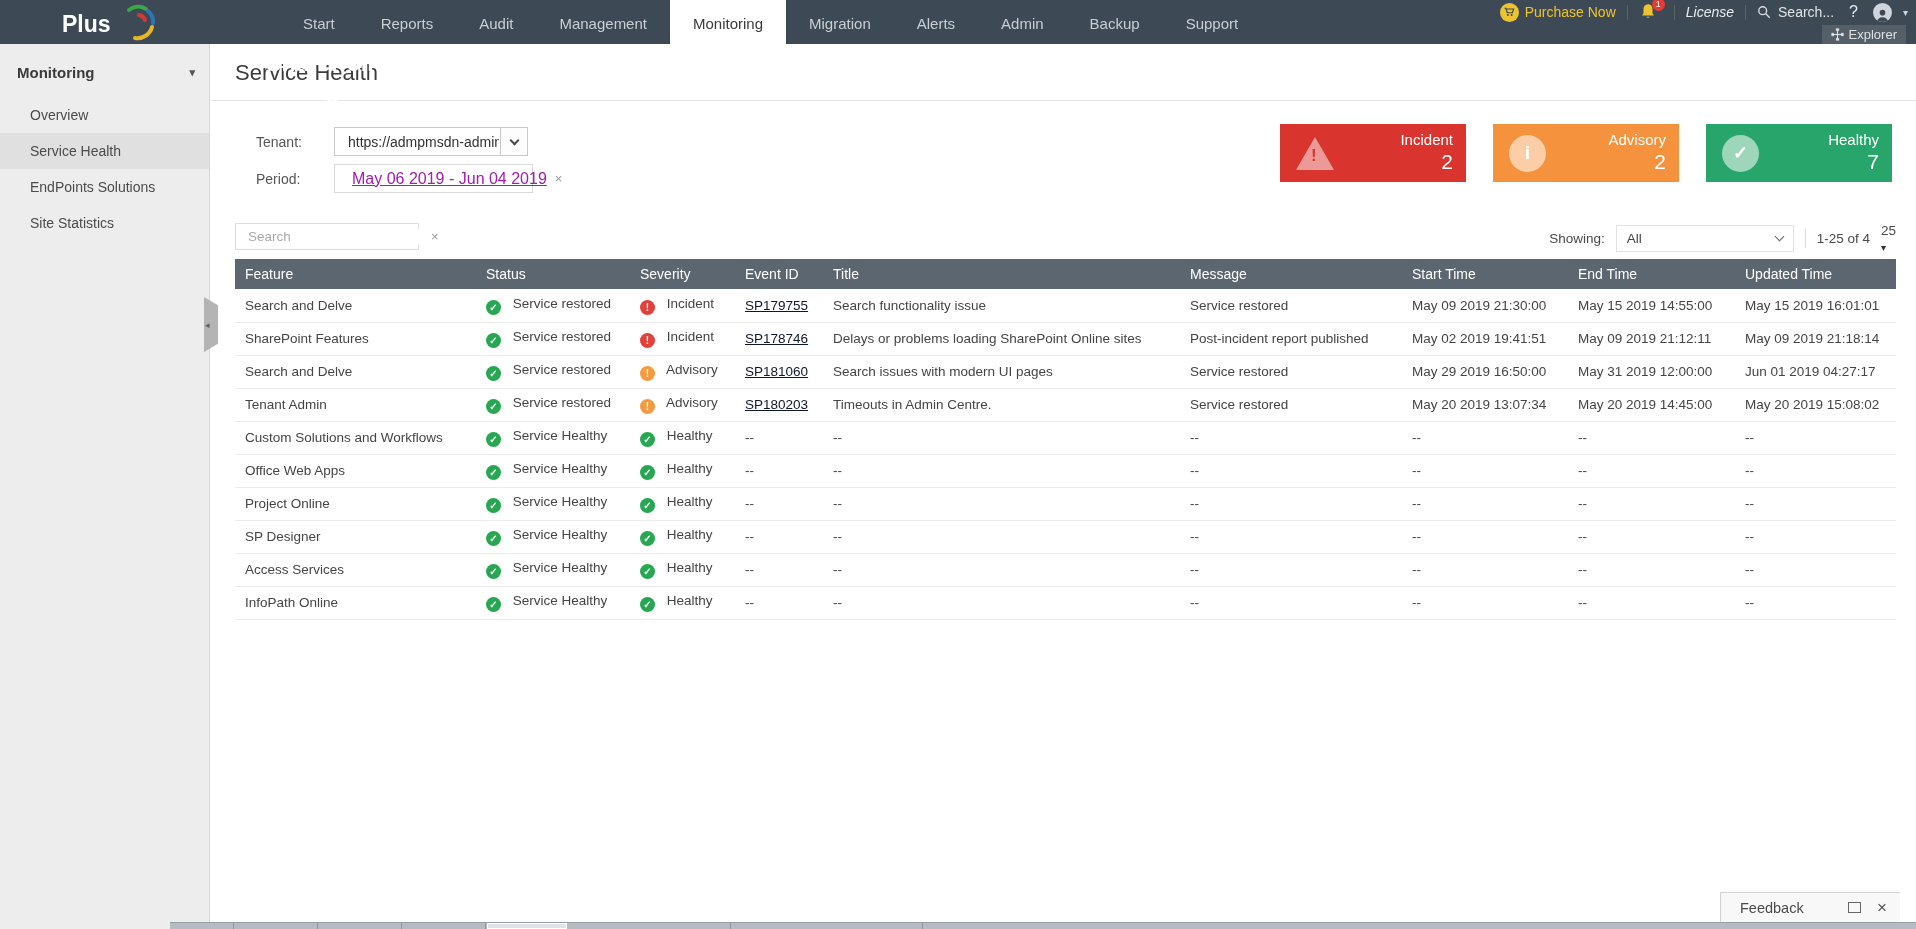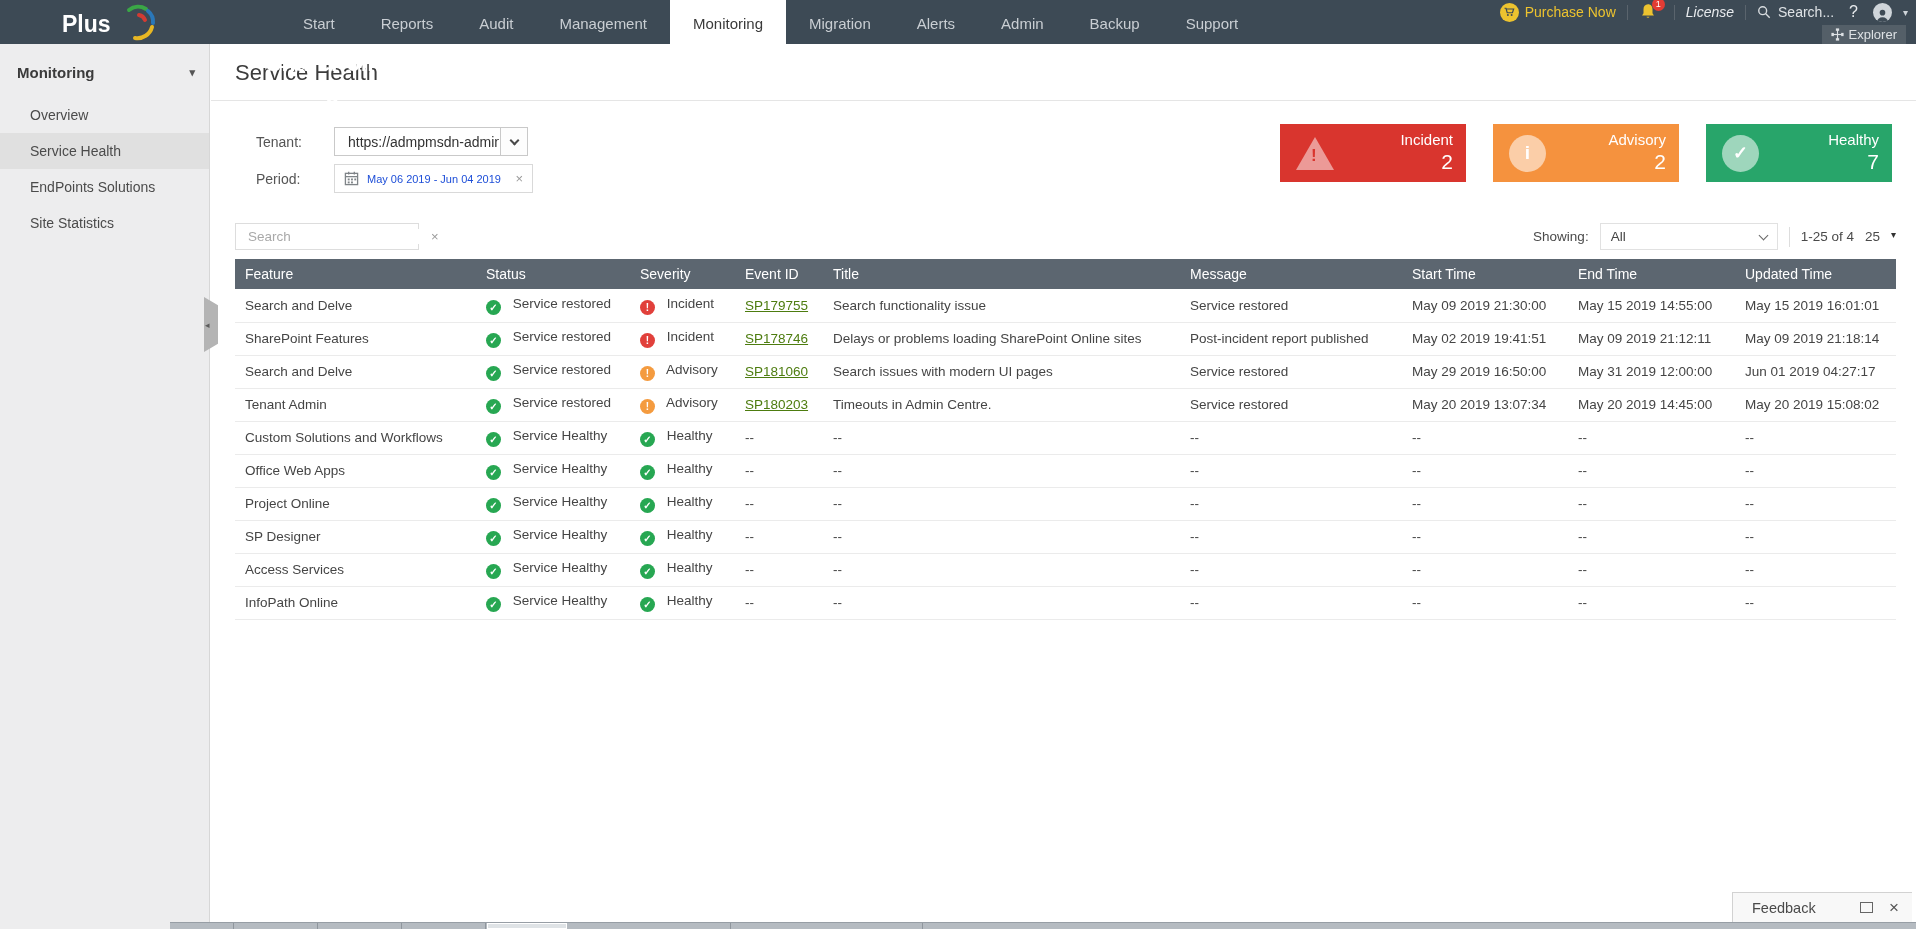--- a/index.html
+++ b/index.html
@@ -54,21 +54,21 @@
   .ctl-label { width:78px; }
   .selectbox { position:relative; width:194px; height:29px; border:1px solid #c9c9c9; background:#fff;
     display:flex; align-items:center; cursor:pointer; }
   .selectbox .val { padding-left:13px; font-size:14px; color:#333; white-space:nowrap; overflow:hidden; width:164px; }
   .selectbox .chevzone { position:absolute; right:0; top:0; width:27px; height:27px; border-left:1px solid #c9c9c9;
     display:flex; align-items:center; justify-content:center; background:#fdfdfd; }
   .chev { width:7px; height:7px; border-right:2px solid #4a4a4a; border-bottom:2px solid #4a4a4a;
     transform:rotate(45deg); margin-top:-3px; }
   .periodbox { width:199px; height:29px; border:1px solid #d9d9d9; background:#fff; display:flex;
     align-items:center; gap:8px; padding:0 9px; cursor:pointer; }
-  .periodbox .pval { font-size:11px; color:#1d4ed8; flex:1; white-space:nowrap; }
+  .periodbox .pval { font-size:16px; color:#a21caf; flex:1; white-space:nowrap;text-decoration:underline; }
   .clear-x { color:#9a9a9a; font-size:13px; cursor:pointer; }
 
   .cards { position:absolute; top:23px; right:24px; display:flex; gap:27px; }
   .card { width:186px; height:58px; color:#fff; display:flex; align-items:center; padding:0 13px 0 16px; }
   .card-icon { width:46px; display:flex; align-items:center; }
   .cic { width:37px; height:37px; border-radius:50%; background:rgba(255,255,255,.55); display:flex;
     align-items:center; justify-content:center; font-weight:bold; }
   .tri { width:0; height:0; border-left:19px solid transparent; border-right:19px solid transparent;
     border-bottom:33px solid rgba(255,255,255,.5); position:relative; }
   .tri span { position:absolute; left:-4px; top:9px; font-weight:bold; font-size:17px; }
@@ -82,39 +82,39 @@
   .search-wrap input { border:none; outline:none; flex:1; padding:0 6px 0 12px; font-size:13.5px;
     font-family:inherit; color:#444; }
   .search-wrap input::placeholder { color:#a9a9a9; }
   .search-wrap .clear-x { margin-right:10px; }
   .tb-right { position:absolute; right:20px; top:2px; display:flex; align-items:center; gap:11px;
     font-size:13.5px; color:#4a4a4a; }
   .show-select { position:relative; width:178px; height:27px; border:1px solid #e1e1e1; display:flex;
     align-items:center; padding-left:10px; cursor:pointer; color:#444; }
   .show-select .chev { position:absolute; right:10px; border-color:#666; border-width:1.5px; }
   .vdiv { width:1px; height:20px; background:#ddd; }
-  .psize { display:flex; gap:11px; cursor:pointer; }
+  .psize { display:flex; gap:4px; cursor:pointer;flex-direction:column; }
   .psize .caret { font-size:10px; color:#333; }
 
   
   .grid { margin:3px 20px 0 24px; border-collapse:collapse; table-layout:fixed; width:1661px; }
   .grid th { background:#5c6670; color:#fff; font-weight:400; font-size:14px; text-align:left;
     height:30px; padding:0 8px; white-space:nowrap; overflow:hidden; }
   .grid td { height:33px; font-size:13.5px; color:#454545; border-bottom:1px solid #ebebeb;
     padding:0 8px; white-space:nowrap; overflow:hidden; }
   .grid th:first-child, .grid td:first-child { padding-left:10px; }
   .cell-ico { display:inline-block; width:15px; height:15px; border-radius:50%; color:#fff;
     font-size:10px; font-weight:bold; text-align:center; line-height:15px; vertical-align:-3px; margin-right:8px; }
   .ico-green { background:#27a752; }
   .ico-red { background:#e1403b; }
   .ico-orange { background:#f49b3f; }
-  .evlink { color:#4d7c0f; text-decoration:underline; cursor:pointer; }
-
-  
-  .feedback { position:absolute; right:4px; bottom:7px; width:180px; height:30px; background:#f8f8f8;
+  .evlink { color:#0f172a; text-decoration:underline; cursor:pointer; }
+
+  
+  .feedback { position:absolute; right:16px; bottom:7px; width:180px; height:30px; background:#f8f8f8;
     border:1px solid #d2d2d2; border-bottom:none; border-right:none; display:flex; align-items:center; z-index:30; }
   .feedback .fb-label { margin-left:19px; font-size:14.5px; color:#4a4a4a; flex:1; }
   .fb-max { width:13px; height:11px; border:1.5px solid #666; margin-right:16px; cursor:pointer; }
   .fb-close { color:#555; font-size:17px; margin-right:13px; cursor:pointer; line-height:1; }
 
   
   .bstrip { position:absolute; left:170px; right:0; bottom:0; height:7px; background:#b5bbc1;
     border-top:1px solid #979ea5; z-index:40; }
   .bseg { position:absolute; top:0; width:1px; height:7px; background:#8f969d; }
   .bseg-hl { position:absolute; top:0; left:317px; width:80px; height:6px; background:#dfe3e6; border:1px solid #fff; }

